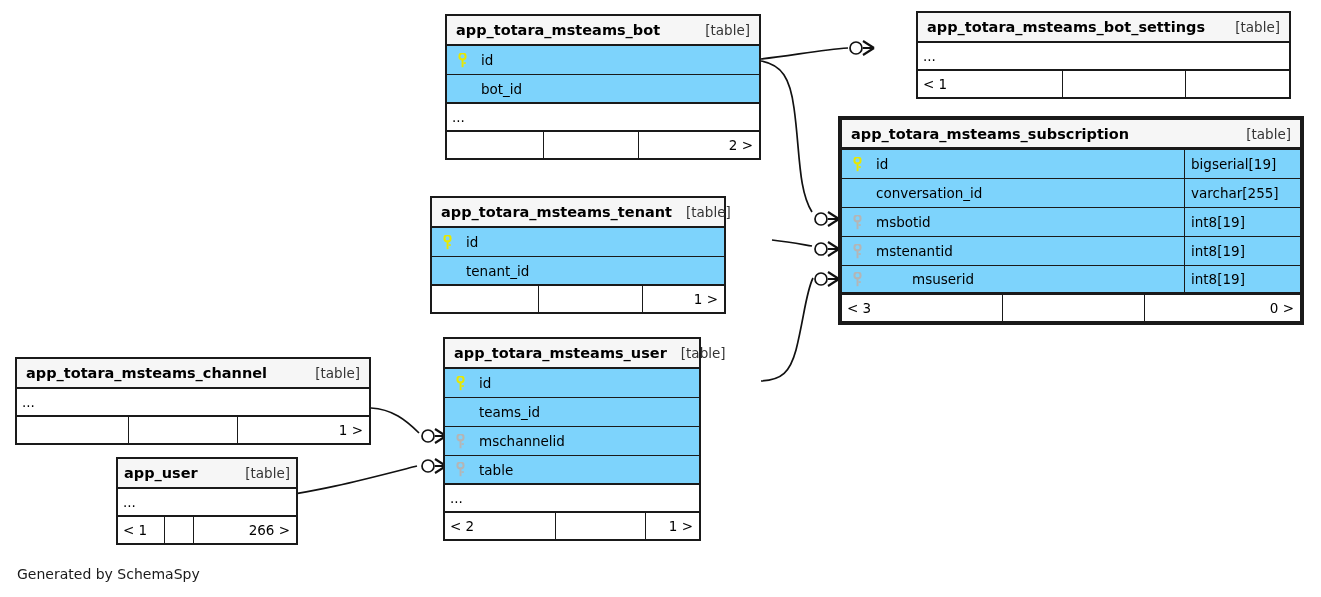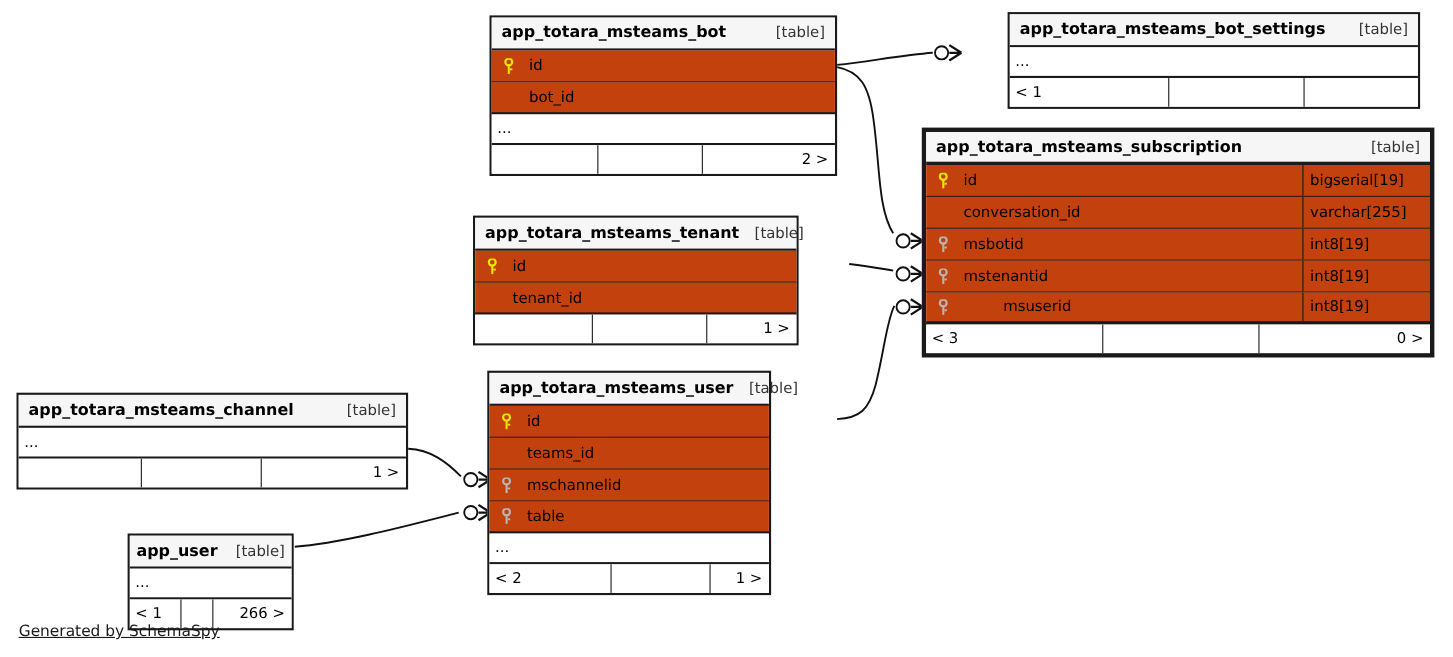--- a/index.html
+++ b/index.html
@@ -61,21 +61,21 @@
     white-space: nowrap;
     padding-left: 14px;
   }
 
   .tbl-row {
     box-sizing: border-box;
     display: flex;
     align-items: center;
     height: 29px;
     border-bottom: 1px solid #1a1a1a;
-    background: #c2410c;
+    background: #7dd3fc;
   }
   .tbl-row.last-col-row {
     border-bottom: 2px solid #1a1a1a;
   }
   .focus .tbl-row.last-col-row {
     border-bottom-width: 3px;
     gap: 36px;
   }
 
   .col-key {
@@ -153,21 +153,20 @@
   }
 
   .credit {
     position: absolute;
     left: 17px;
     top: 566px;
     font-size: 14px;
     color: #1a1a1a;
     white-space: nowrap;
     z-index: 3;
-    text-decoration: underline;
   }
 </style>
 </head>
 <body>
 
 <svg id="edges" viewBox="0 0 1321 597" width="1321" height="597">
   <defs>
     <g id="crowfoot-marker">
       <path d="M0,0 L11,-7 M0,0 L11,7 M0,0 L11,0" stroke="#111" stroke-width="2.1" fill="none"></path>
     </g>
@@ -414,21 +413,21 @@
     <span class="tbl-tag">[table]</span>
   </div>
   <div class="ellipsis-row">...</div>
   <div class="tbl-footer">
     <span class="foot-cell foot-left" style="width:111px;"></span>
     <span class="foot-cell foot-mid" style="width:110px;"></span>
     <span class="foot-cell foot-right" style="flex:1 1 auto;">1 &gt;</span>
   </div>
 </div>
 
-<div class="table-node" style="left:116px; top:485px; width:151px;">
+<div class="table-node" style="left:116px; top:457px; width:182px;">
   <div class="tbl-header" style="padding:0 6px;">
     <span class="tbl-name">app_user</span>
     <span class="tbl-tag" style="padding-left:8px;">[table]</span>
   </div>
   <div class="ellipsis-row">...</div>
   <div class="tbl-footer">
     <span class="foot-cell foot-left" style="width:46px;">&lt; 1</span>
     <span class="foot-cell foot-mid" style="width:30px;"></span>
     <span class="foot-cell foot-right" style="flex:1 1 auto;">266 &gt;</span>
   </div>

